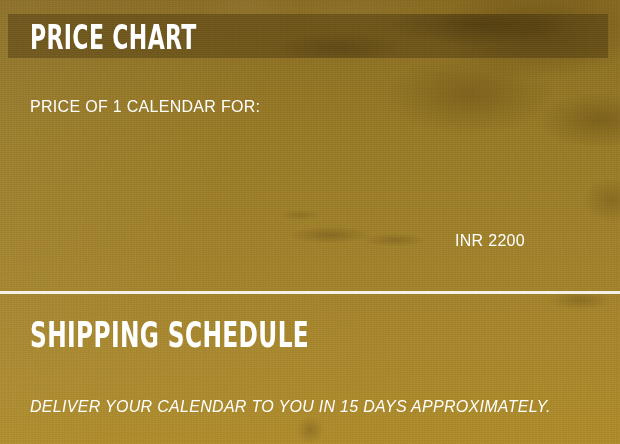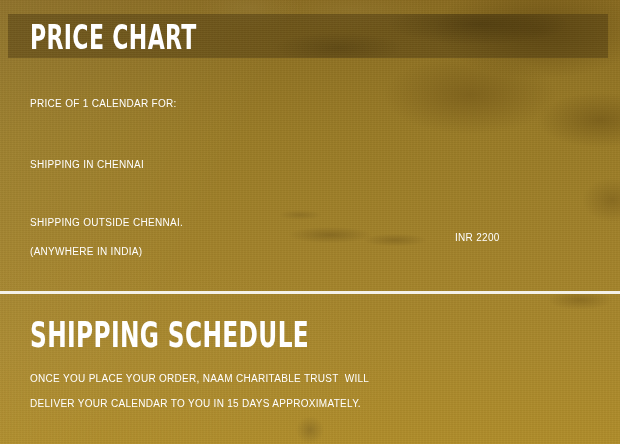--- a/index.html
+++ b/index.html
@@ -81,21 +81,21 @@
     position: absolute;
     left: 30px;
     top: 317px;
     font-size: 36px;
     line-height: 36px;
   }
 
   .body-text {
     position: absolute;
     color: #ffffff;
-    font-size: 10px;
+    font-size: 16px;
     letter-spacing: 0.3px;
     white-space: pre;
   }
 
   #price-intro { left: 30px; top: 98px; }
 
   #row1-label { left: 30px; top: 159px; }
   #row1-value { left: 448px; top: 159px; }
 
   #row2-label-line1 { left: 30px; top: 217px; }
@@ -105,39 +105,35 @@
   .divider {
     position: absolute;
     left: 0;
     top: 291px;
     width: 620px;
     height: 3px;
     background: #f4f1e8;
   }
 
   #schedule-line1 { left: 30px; top: 373px; }
-  #schedule-line2 { left: 30px; top: 398px; }
+  #schedule-line2 { left: 30px; top: 398px; font-style: italic; }
 </style>
 </head>
 <body>
 
 <div id="page">
 
   <div class="title-band"></div>
 
   <div id="price-chart-title" class="heading">PRICE CHART</div>
 
   <div id="price-intro" class="body-text">PRICE OF 1 CALENDAR FOR:</div>
 
-  <div id="row1-label" class="body-text">SHIPPING IN CHENNAI</div>
 
-  <div id="row2-label-line1" class="body-text">SHIPPING OUTSIDE CHENNAI.</div>
-  <div id="row2-label-line2" class="body-text">(ANYWHERE IN INDIA)</div>
   <div id="row2-value" class="body-text">INR 2200</div>
 
   <div class="divider"></div>
 
   <div id="shipping-schedule-title" class="heading">SHIPPING SCHEDULE</div>
 
-  <div id="schedule-line1" class="body-text">ONCE YOU PLACE YOUR ORDER, NAAM CHARITABLE TRUST  WILL</div>
   <div id="schedule-line2" class="body-text">DELIVER YOUR CALENDAR TO YOU IN 15 DAYS APPROXIMATELY.</div>
 
 </div>
 
 </body></html>

